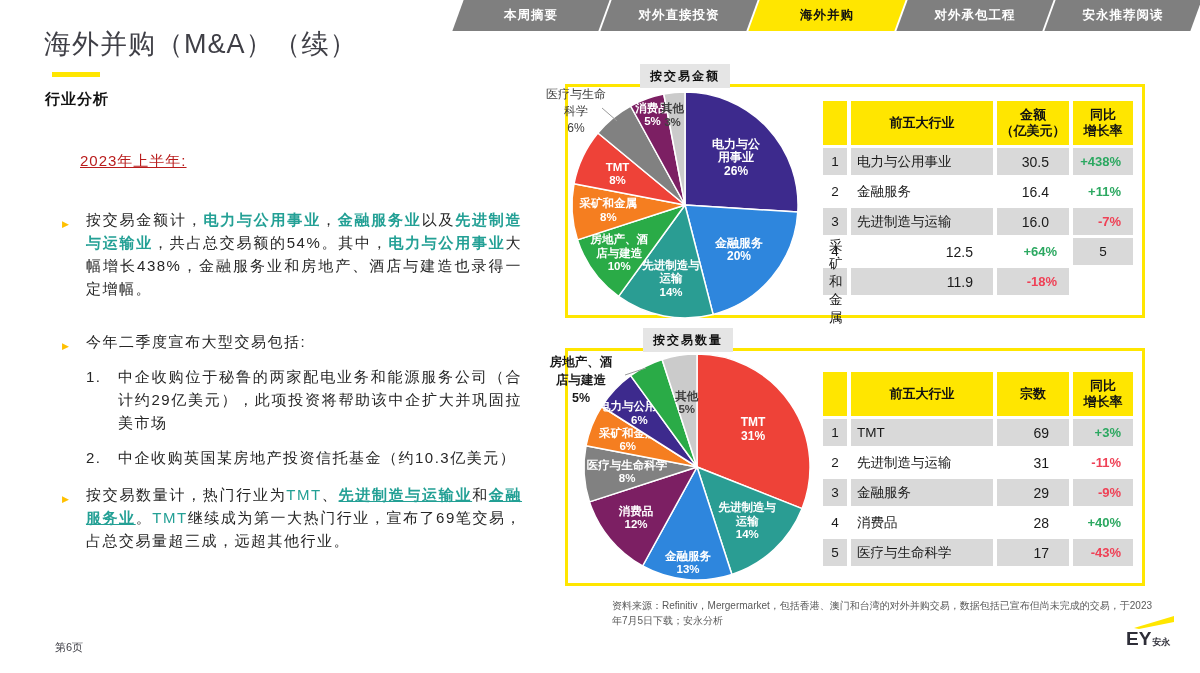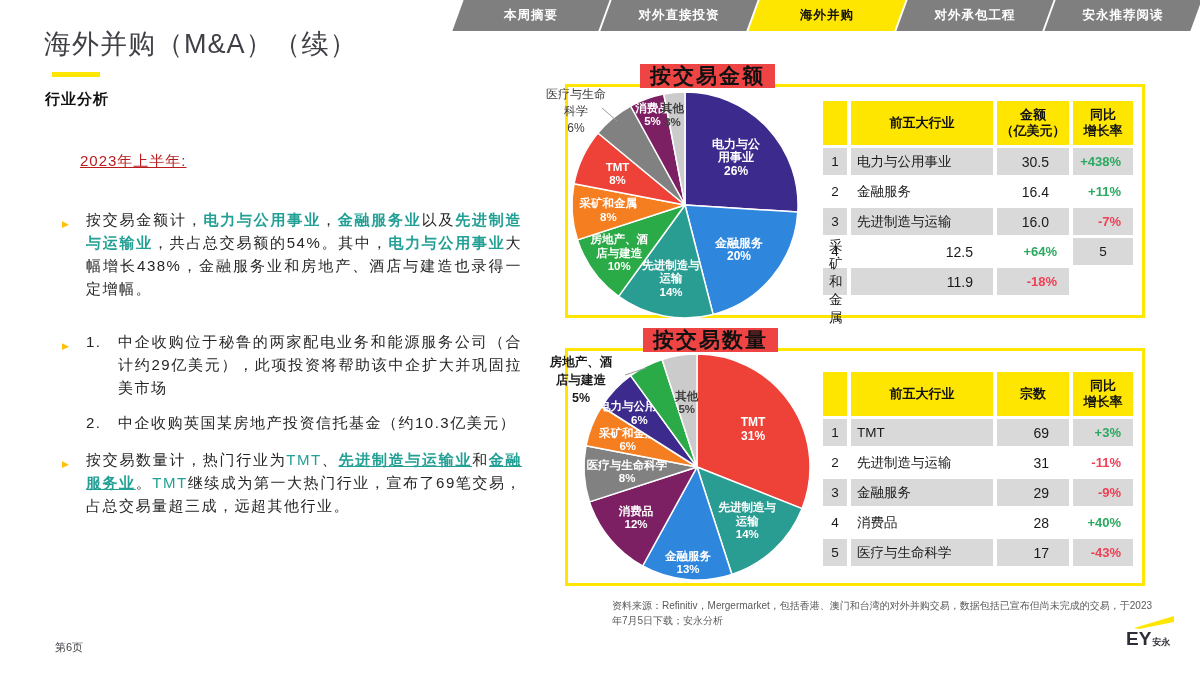--- a/index.html
+++ b/index.html
@@ -32,21 +32,21 @@
   .hl-bold { color:#23a095; font-weight:700; }
   .hl-bold-u { color:#23a095; font-weight:700; text-decoration:underline; }
   .sub-item { display:flex; margin-top:12px; }
   .sub-num { width:32px; flex:none; }
   .sub-text { flex:1; text-align:justify; }
 
   
   .ybox { position:absolute; border:3px solid #ffe600; z-index:0; }
   #box0 { left:565px; top:84px; width:580px; height:234px; }
   #box1 { left:565px; top:348px; width:580px; height:238px; }
-  .chart-title { position:absolute; font-size:21px; font-weight:700; color:#111; background:#ef4444;
+  .chart-title { position:absolute; font-size:12px; font-weight:700; color:#111; background:#e5e5e5;
                  padding:0 10px; z-index:3; letter-spacing:2px; line-height:24px; }
   #ct0 { left:640px; top:64px; }
   #ct1 { left:643px; top:328px; }
 
   .pie-svg { position:absolute; z-index:2; overflow:visible; }
   #pie-svg-0 { left:548px; top:80px; }
   #pie-svg-1 { left:555px; top:345px; }
   .ext-label { position:absolute; z-index:3; text-align:center; }
   #ext-label-0 { left:536px; top:86px; width:80px; font-size:12px; line-height:17px; color:#404040; }
   #ext-label-1 { left:538px; top:353px; width:86px; font-size:12.5px; line-height:18px; font-weight:700; color:#1a1a1a; }
@@ -99,21 +99,21 @@
       </div>
     </div>
 
   <div class="page-title">海外并购（M&amp;A）（续）</div>
   <div class="title-underline"></div>
   <div class="section-heading">行业分析</div>
   <div class="intro">2023年上半年:</div>
 
   <div class="bullets" id="bullets">
       <div class="bullet b0"><div class="marker">▶</div><span><span>按交易金额计，</span><span class="hl-bold">电力与公用事业</span><span>，</span><span class="hl-bold">金融服务业</span><span>以及</span><span class="hl-bold">先进制造与运输业</span><span>，共占总交易额的54%。其中，</span><span class="hl-bold">电力与公用事业</span><span>大幅增长438%，金融服务业和房地产、酒店与建造也录得一定增幅。</span></span></div>
-      <div class="bullet b1"><div class="marker">▶</div><div class="sub-item">
+      <div class="bullet b1"><div class="marker">▶</div><span><span>今年二季度宣布大型交易包括:</span></span><div class="sub-item">
           <div class="sub-num">1.</div>
           <div class="sub-text">中企收购位于秘鲁的两家配电业务和能源服务公司（合计约29亿美元），此项投资将帮助该中企扩大并巩固拉美市场</div>
         </div><div class="sub-item">
           <div class="sub-num">2.</div>
           <div class="sub-text">中企收购英国某房地产投资信托基金（约10.3亿美元）</div>
         </div></div>
       <div class="bullet b2"><div class="marker">▶</div><span><span>按交易数量计，热门行业为</span><span class="hl">TMT</span><span>、</span><span class="hl-bold-u">先进制造与运输业</span><span>和</span><span class="hl-bold-u">金融服务业</span><span>。</span><span class="hl">TMT</span><span>继续成为第一大热门行业，宣布了69笔交易，占总交易量超三成，远超其他行业。</span></span></div>
     </div>
 
   <div class="ybox" id="box0"></div>

